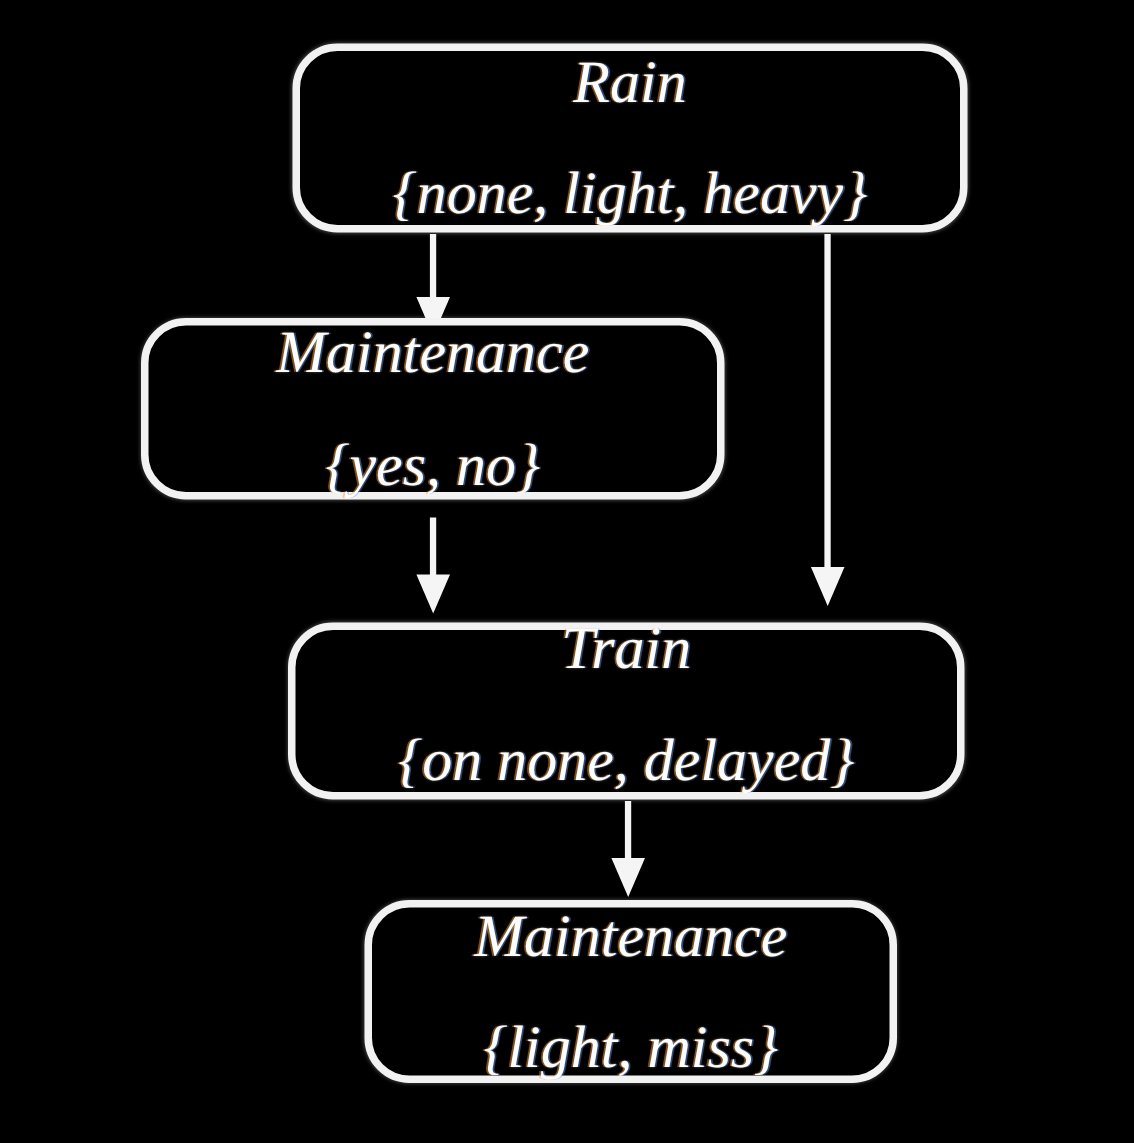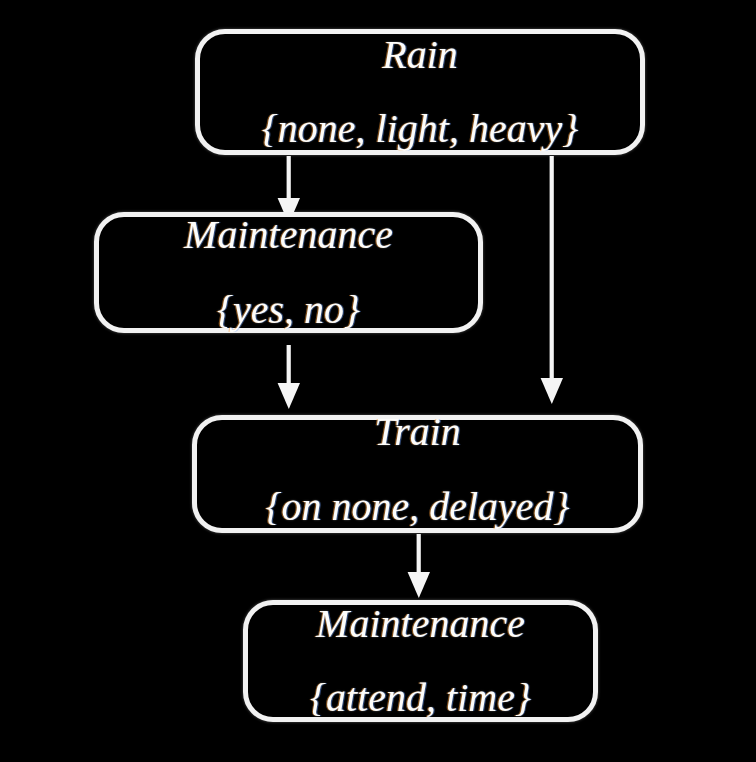--- a/index.html
+++ b/index.html
@@ -104,16 +104,16 @@
     <div class="line states">{yes, no}</div>
   </div>
 
   <div class="node" id="node-train">
     <div class="line title">Train</div>
     <div class="line states">{on none, delayed}</div>
   </div>
 
   <div class="node" id="node-appointment">
     <div class="line title">Maintenance</div>
-    <div class="line states">{attend, time}</div>
+    <div class="line states">{light, miss}</div>
   </div>
 
 </div>
 
 </body></html>

